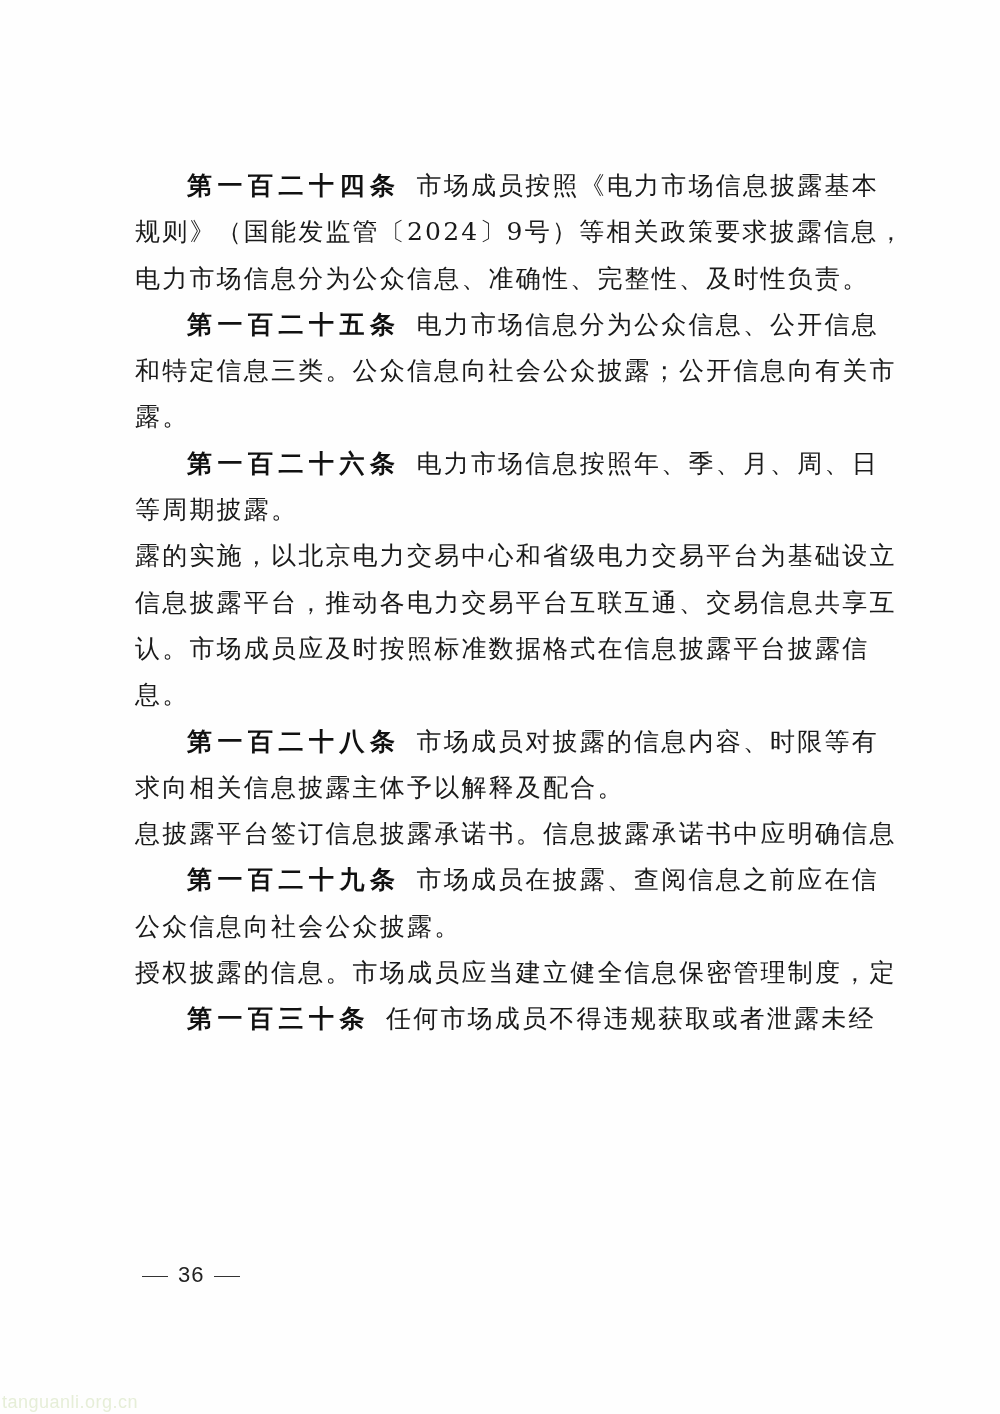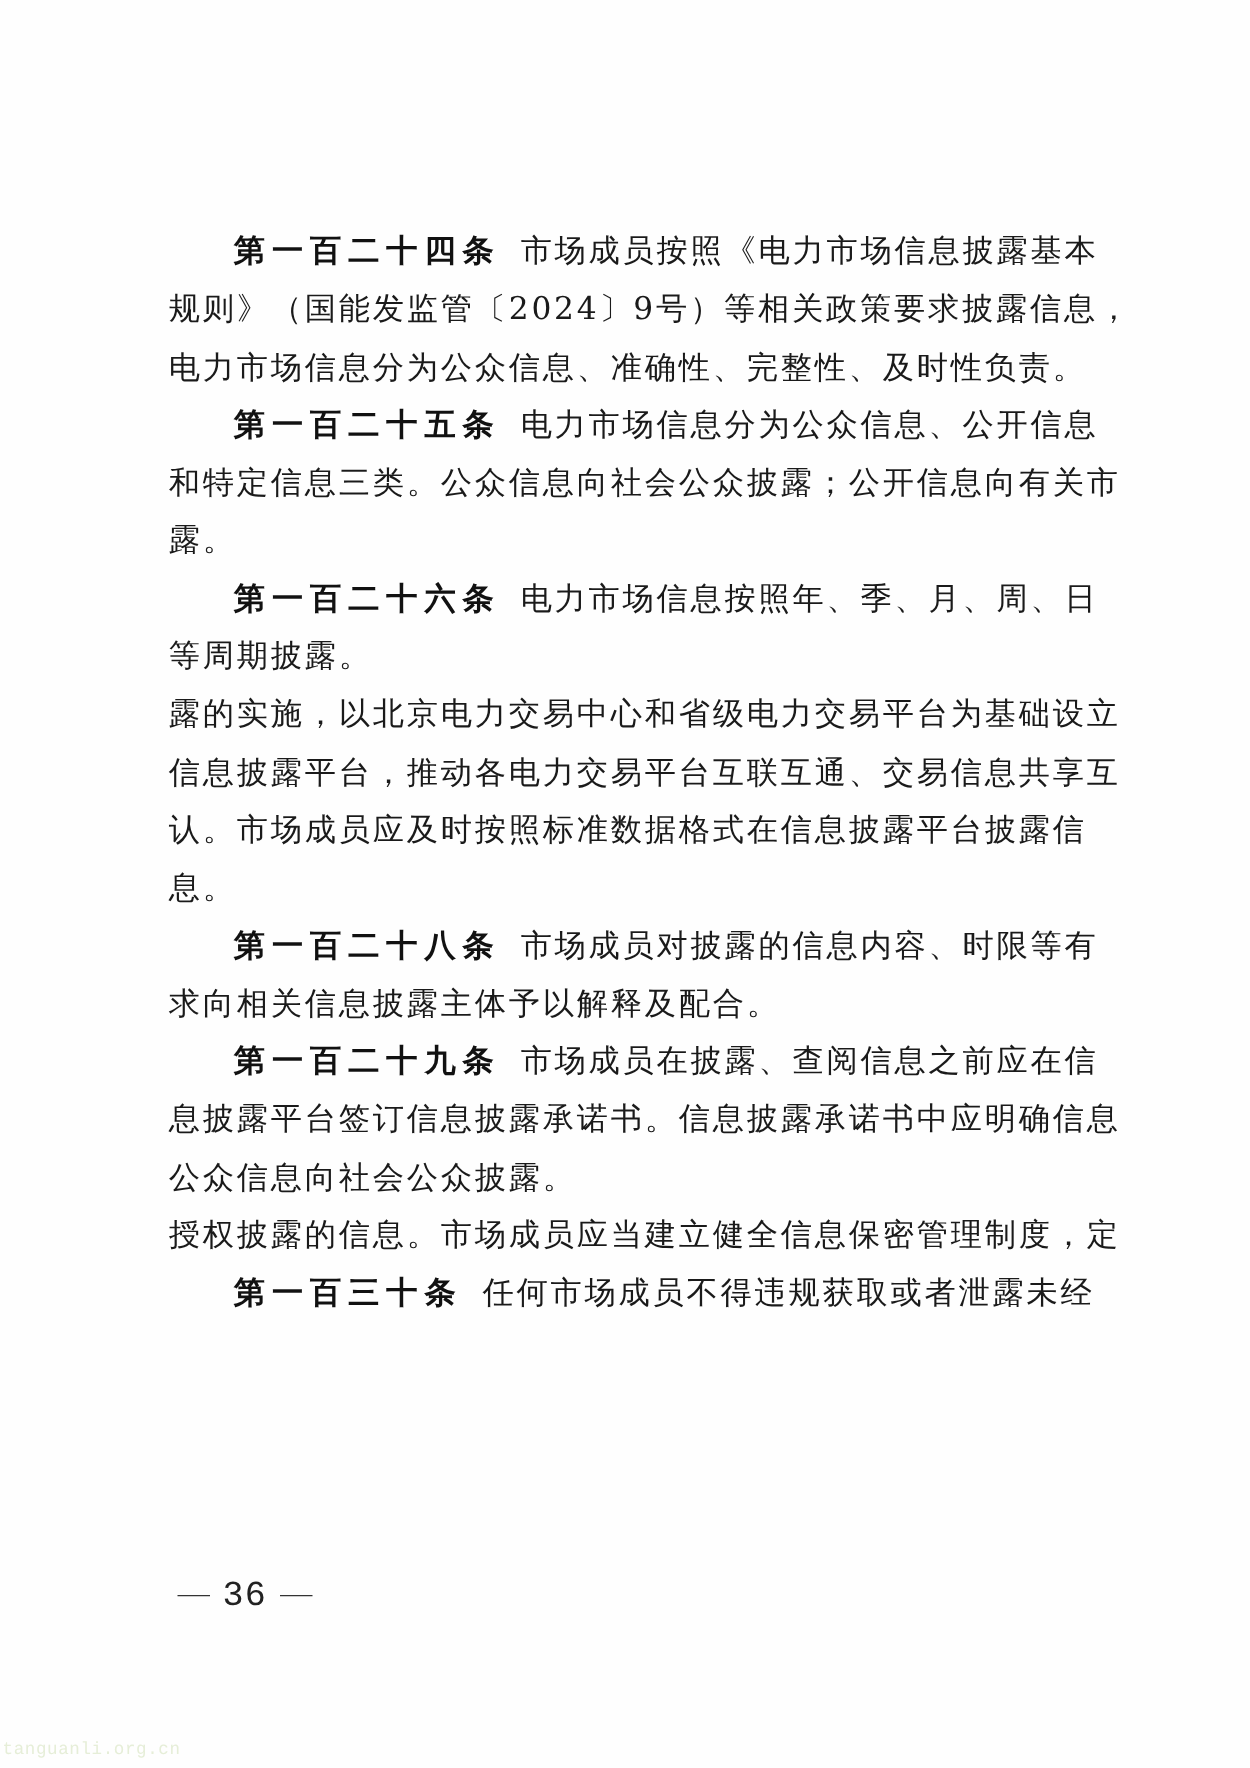--- a/index.html
+++ b/index.html
@@ -17,21 +17,21 @@
     }
     .page {
       position: absolute;
       left: 0; top: 0;
       width: 1000px; height: 1414px;
       background: #fefefe;
     }
     .content {
       position: absolute;
       left: 135px;
-      top: 178px;
+      top: 163px;
       width: 740px;
     }
     .line {
       height: 46.3px;
       line-height: 46.3px;
       font-size: 25px;
       white-space: nowrap;
       letter-spacing: 2.2px;
     }
     .line.indent {
@@ -40,39 +40,39 @@
     .article-no {
       font-weight: bold;
       letter-spacing: 5.5px;
       color: #111;
       margin-right: 16px;
     }
     .footer-page {
       position: absolute;
       left: 132px;
       top: 1262px;
-      font-size: 28px;
-      font-family: Liberation Mono, monospace;
+      font-size: 22px;
+      font-family: Liberation Sans, sans-serif;
       color: #222;
       letter-spacing: 1px;
     }
     .footer-page .dash {
       display: inline-block;
       width: 26px;
       height: 1px;
       background: #333;
       vertical-align: middle;
       margin: 0 10px;
     }
     .watermark {
       position: absolute;
       left: 2px;
       top: 1392px;
-      font-family: Liberation Mono, monospace;
-      font-size: 14px;
+      font-family: Liberation Sans, sans-serif;
+      font-size: 18px;
       color: #e6eed8;
       letter-spacing: 0.5px;
     }
   </style>
 </head>
 <body>
 
 <div class="page">
   <div class="content">
 
@@ -99,22 +99,22 @@
       <div class="line">认。市场成员应及时按照标准数据格式在信息披露平台披露信</div>
       <div class="line">息。</div>
     </div>
 
     <div>
       <div class="line indent"><span class="article-no">第一百二十八条</span><span>市场成员对披露的信息内容、时限等有</span></div>
       <div class="line">求向相关信息披露主体予以解释及配合。</div>
     </div>
 
     <div>
+      <div class="line">息披露平台签订信息披露承诺书。信息披露承诺书中应明确信息</div>
       <div class="line indent"><span class="article-no">第一百二十九条</span><span>市场成员在披露、查阅信息之前应在信</span></div>
-      <div class="line">息披露平台签订信息披露承诺书。信息披露承诺书中应明确信息</div>
       <div class="line">公众信息向社会公众披露。</div>
     </div>
 
     <div>
       <div class="line">授权披露的信息。市场成员应当建立健全信息保密管理制度，定</div>
       <div class="line indent"><span class="article-no">第一百三十条</span><span>任何市场成员不得违规获取或者泄露未经</span></div>
     </div>
 
   </div>
 

